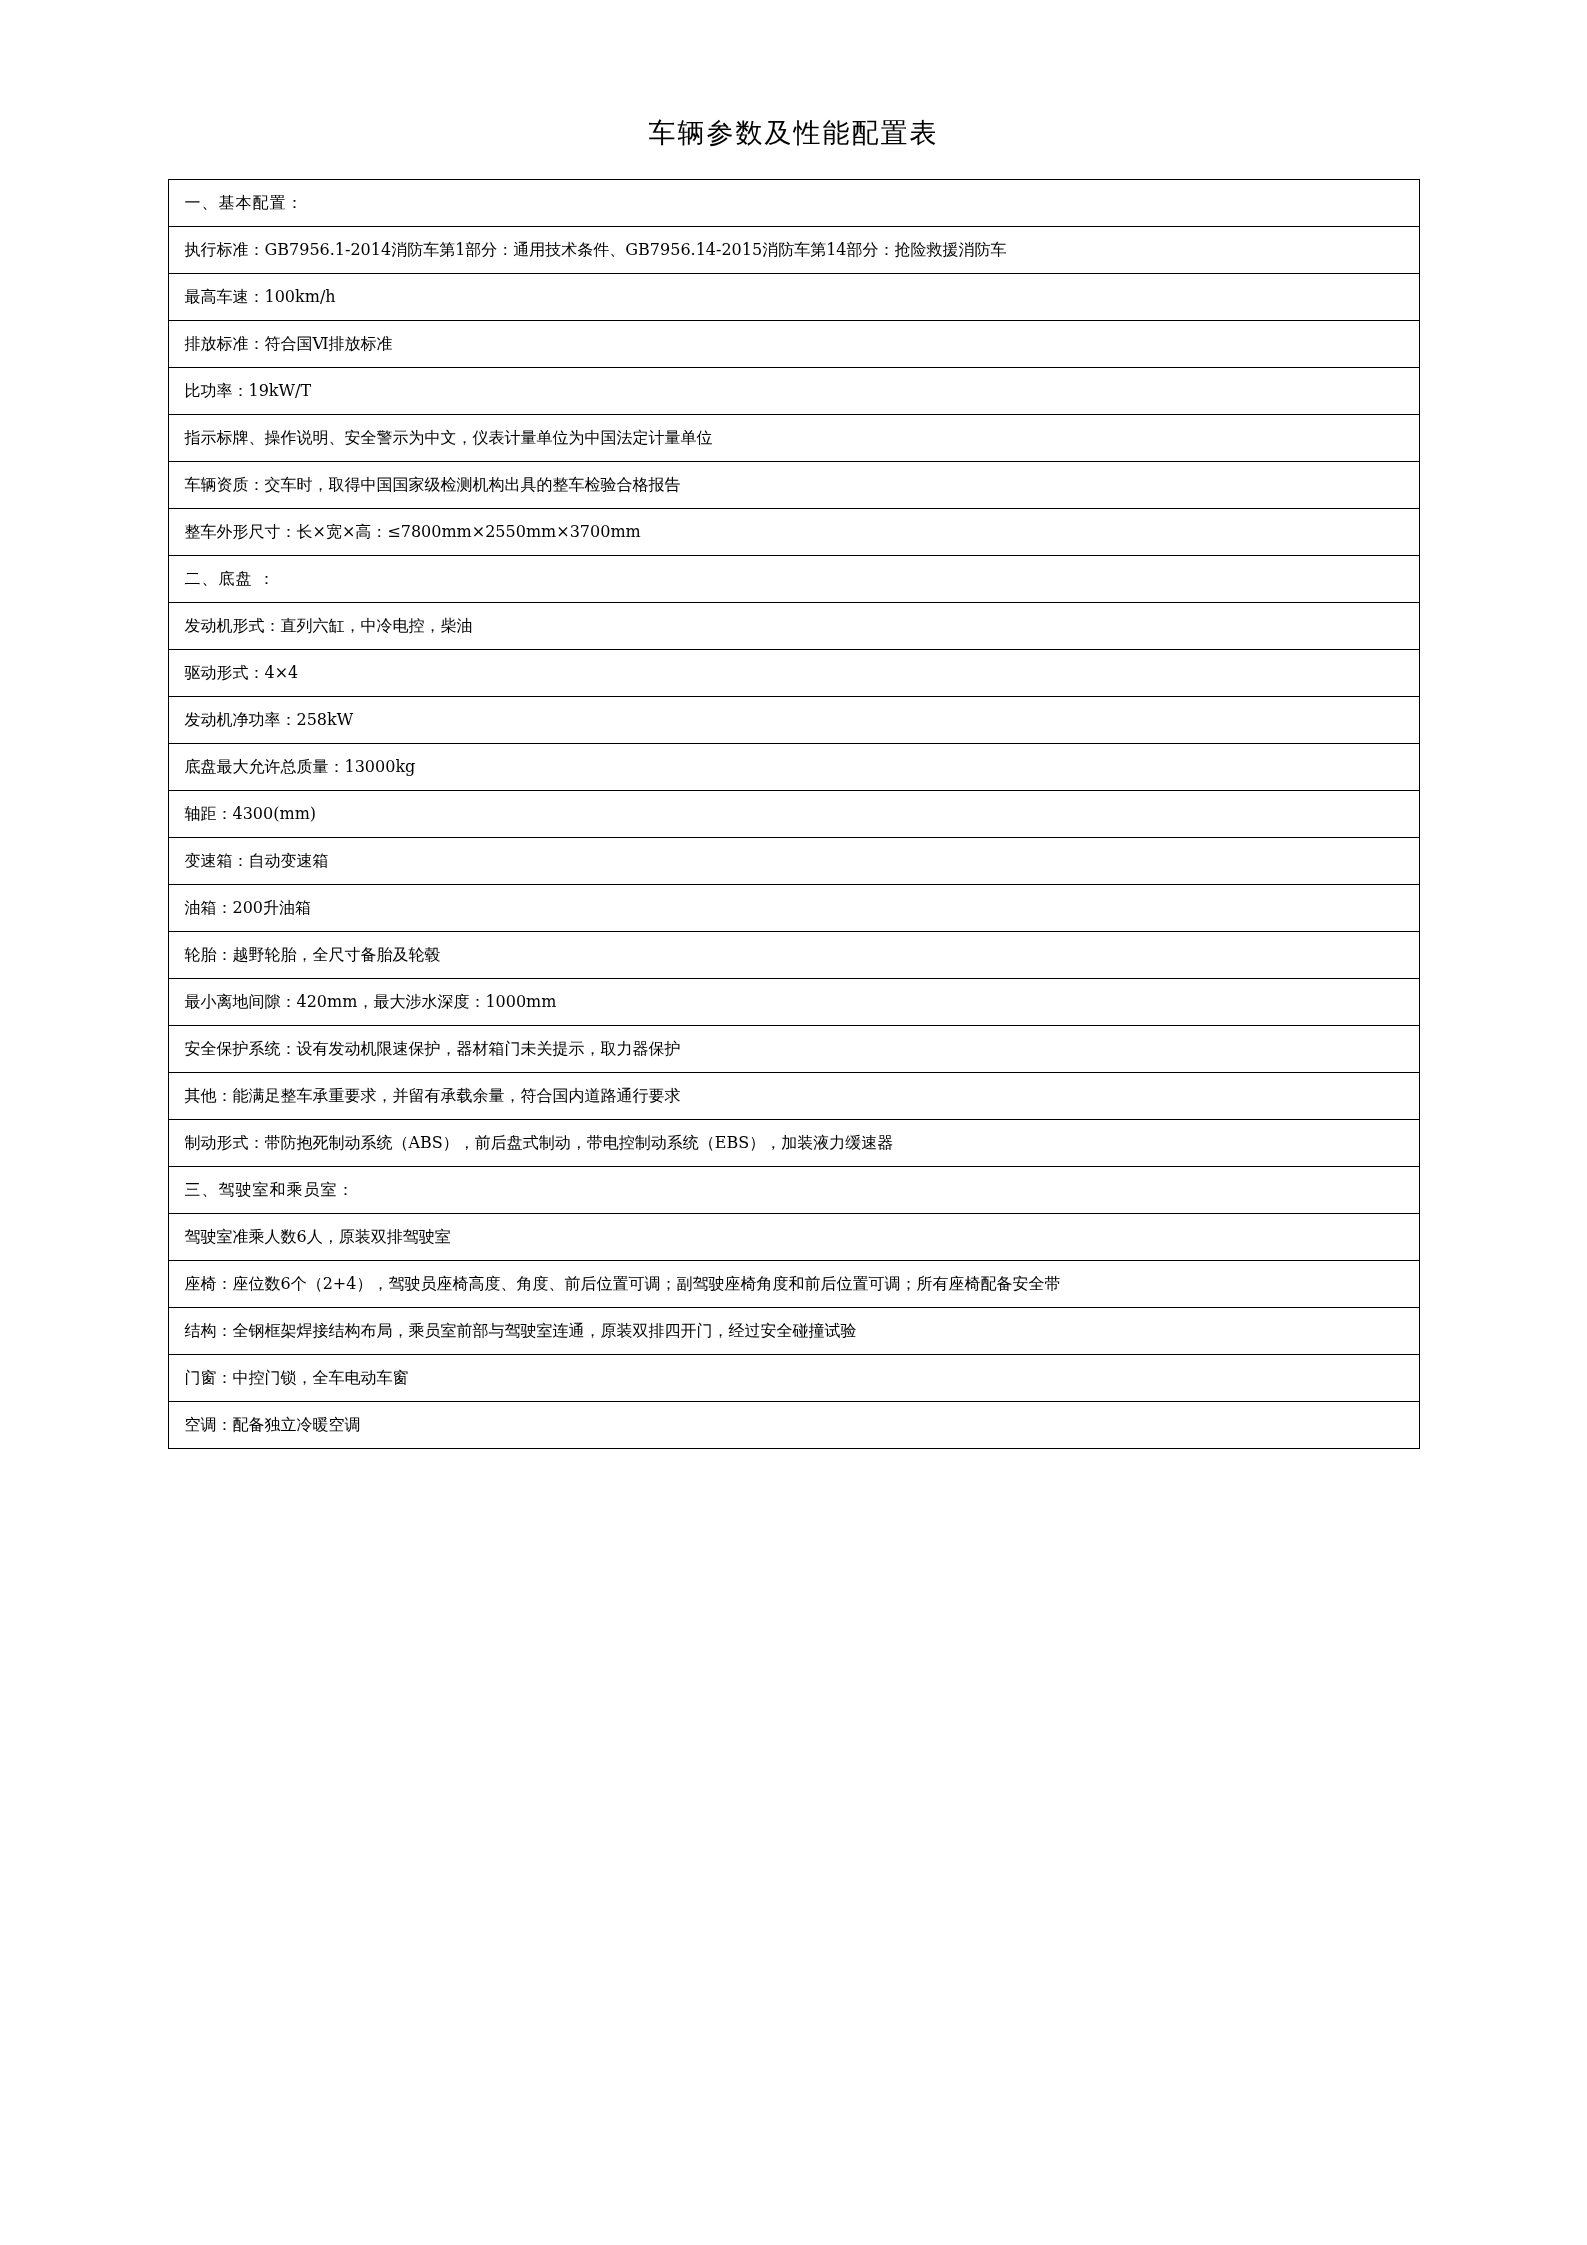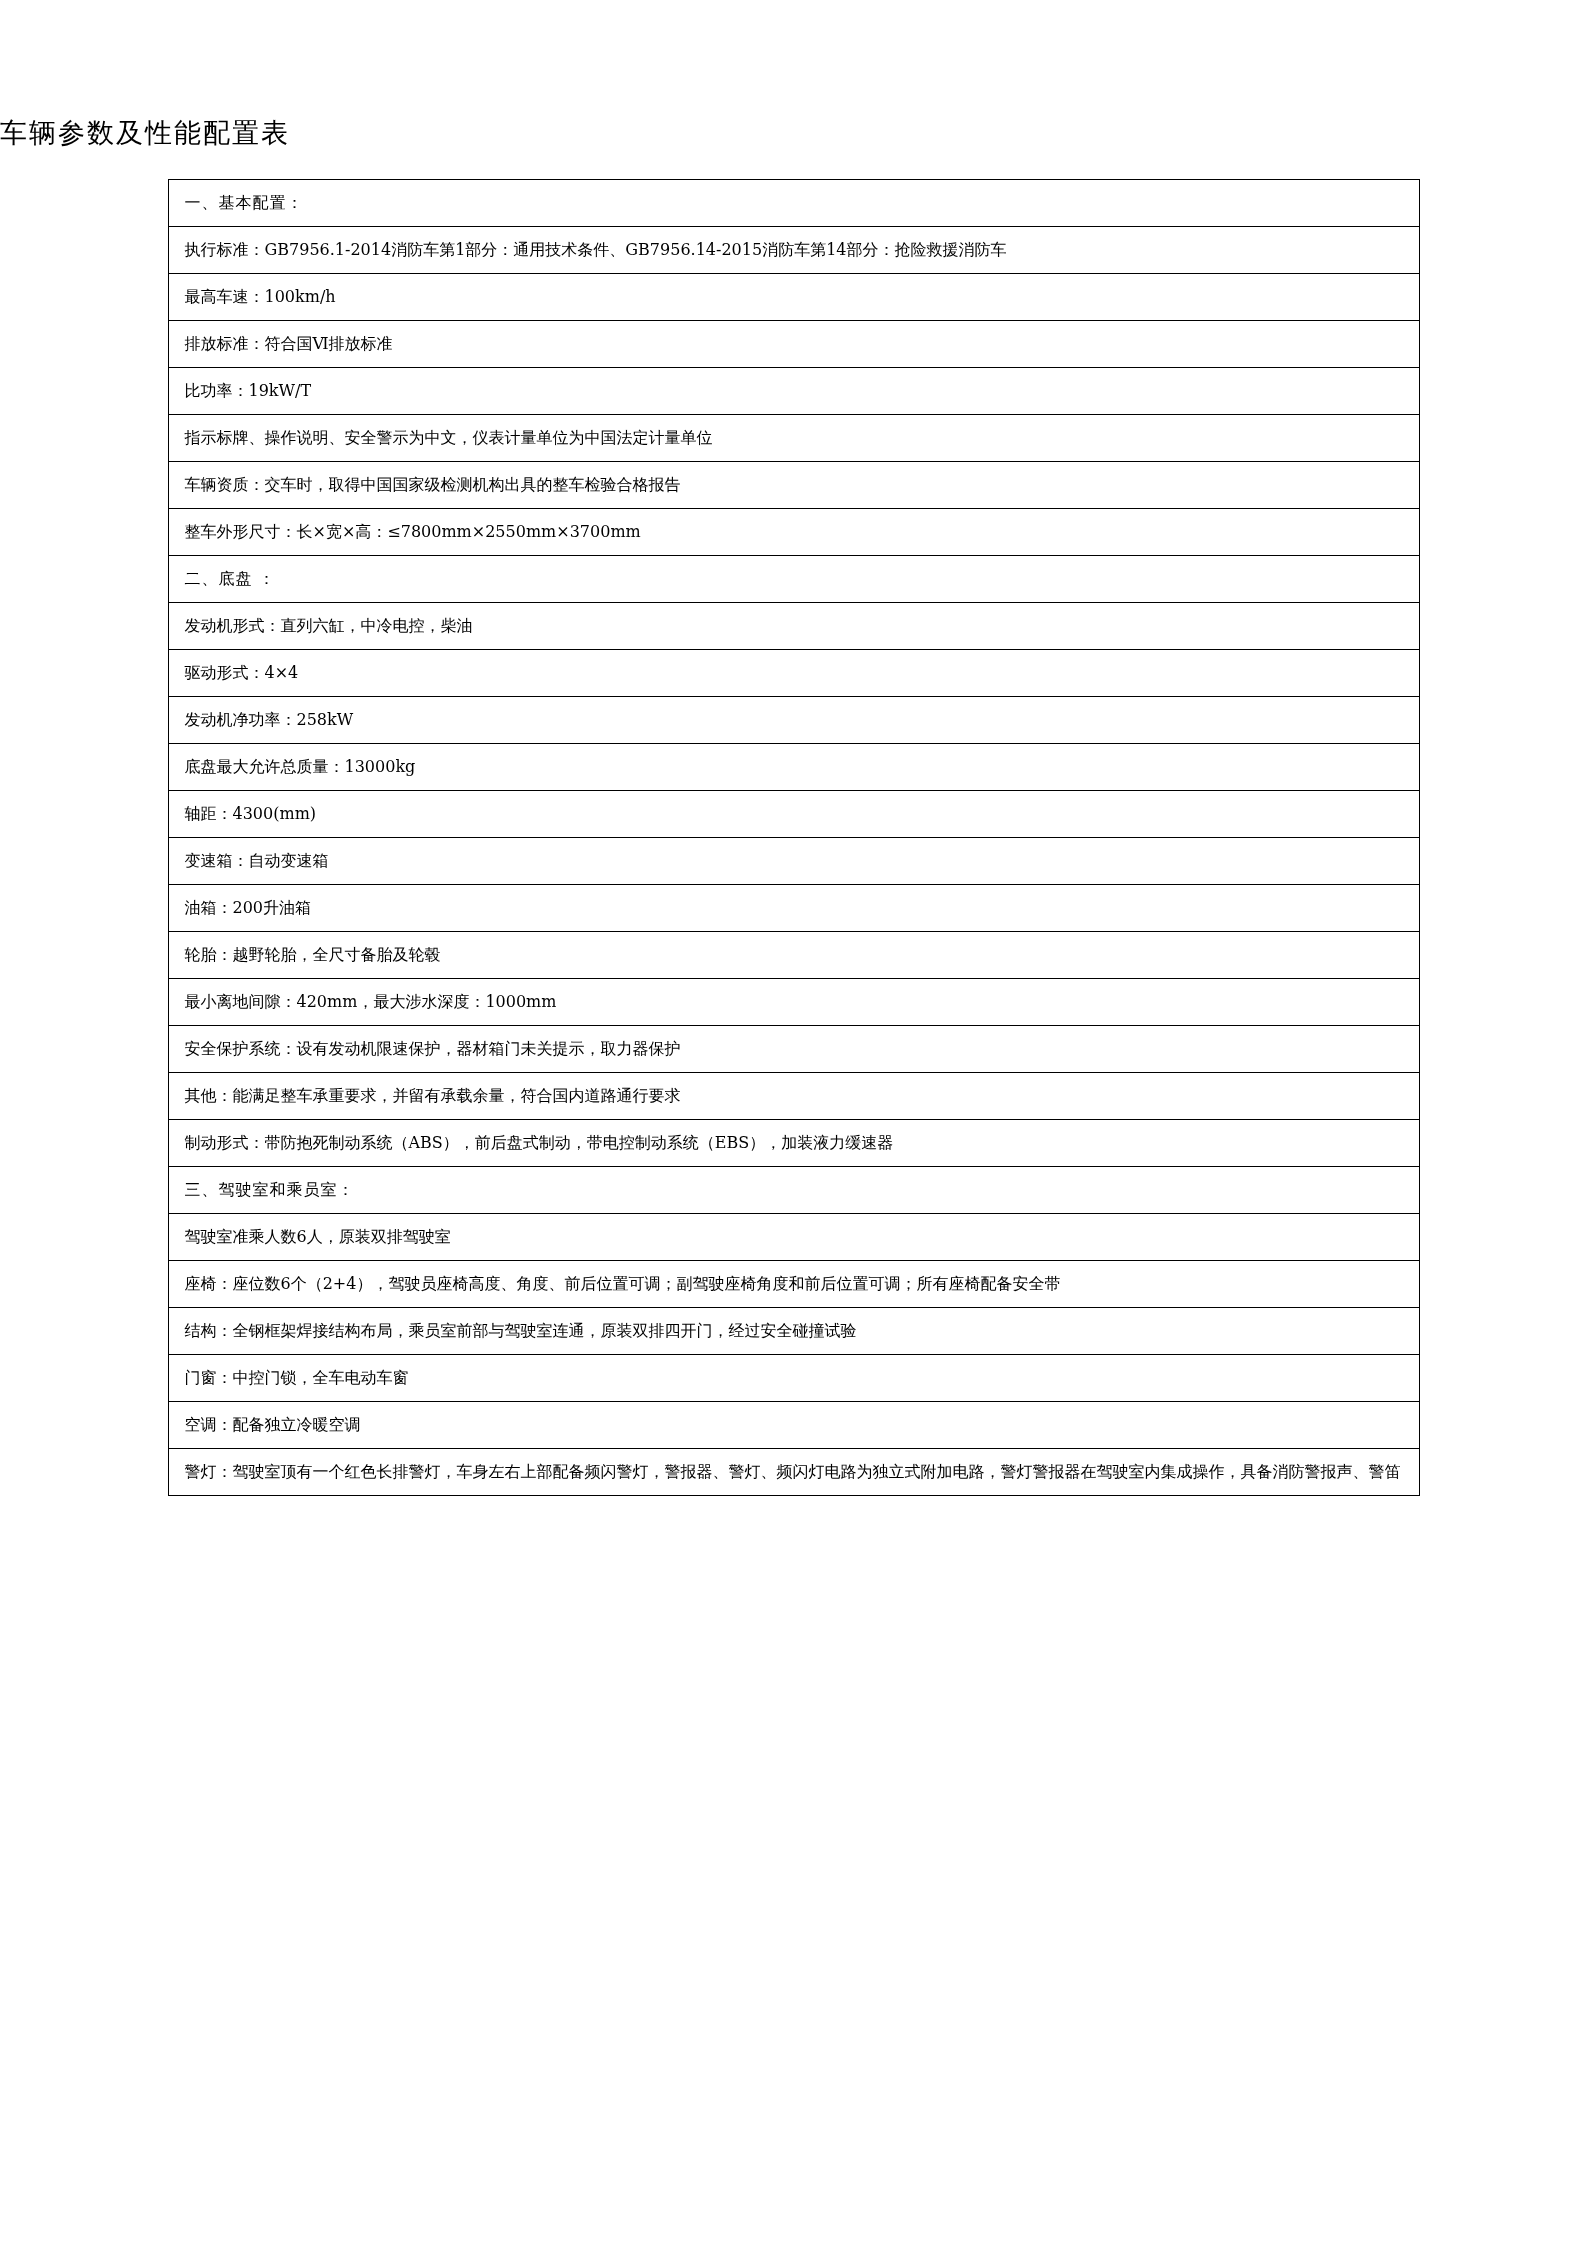--- a/index.html
+++ b/index.html
@@ -14,20 +14,21 @@
     color: #000000;
   }
   .page {
     position: relative;
     width: 1587px;
     height: 2245px;
     box-sizing: border-box;
     padding: 0;
   }
   .doc-title {
+    text-align: center;
     font-family: "DejaVu Serif", serif;
     font-size: 27px;
     letter-spacing: 2px;
     font-weight: 400;
     margin-top: 115px;
     margin-bottom: 28px;
   }
   table.spec {
     border-collapse: collapse;
     width: 1252px;
@@ -130,19 +131,16 @@
         </tr>
       <tr>
           <td>结构：全钢框架焊接结构布局，乘员室前部与驾驶室连通，原装双排四开门，经过安全碰撞试验</td>
         </tr>
       <tr>
           <td>门窗：中控门锁，全车电动车窗</td>
         </tr>
       <tr>
           <td>空调：配备独立冷暖空调</td>
         </tr>
-      <tr>
-          <td>警灯：驾驶室顶有一个红色长排警灯，车身左右上部配备频闪警灯，警报器、警灯、频闪灯电路为独立式附加电路，警灯警报器在驾驶室内集成操作，具备消防警报声、警笛</td>
-        </tr>
     </tbody>
   </table>
 
 </div>
 
 </body></html>

